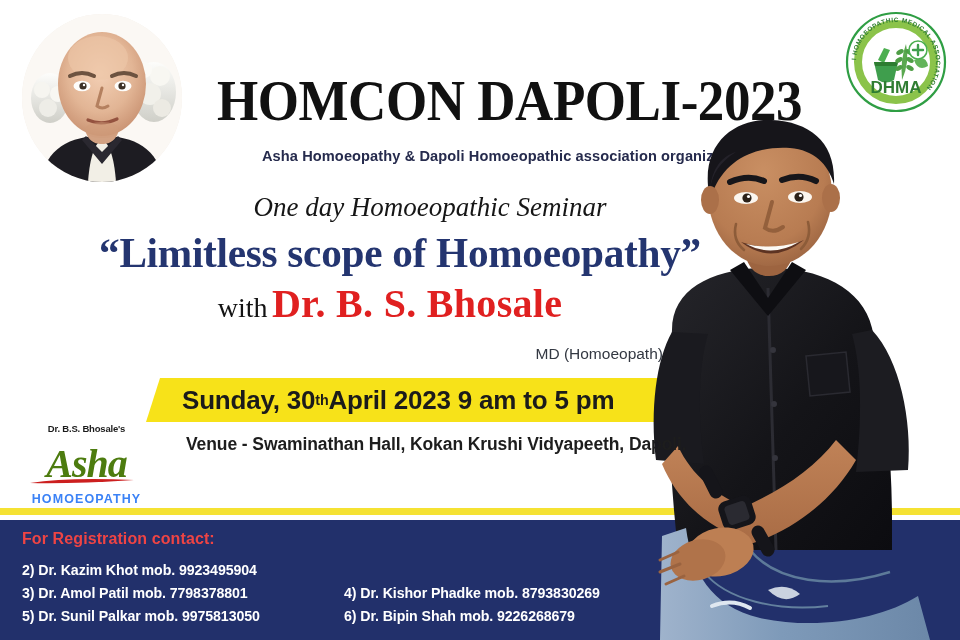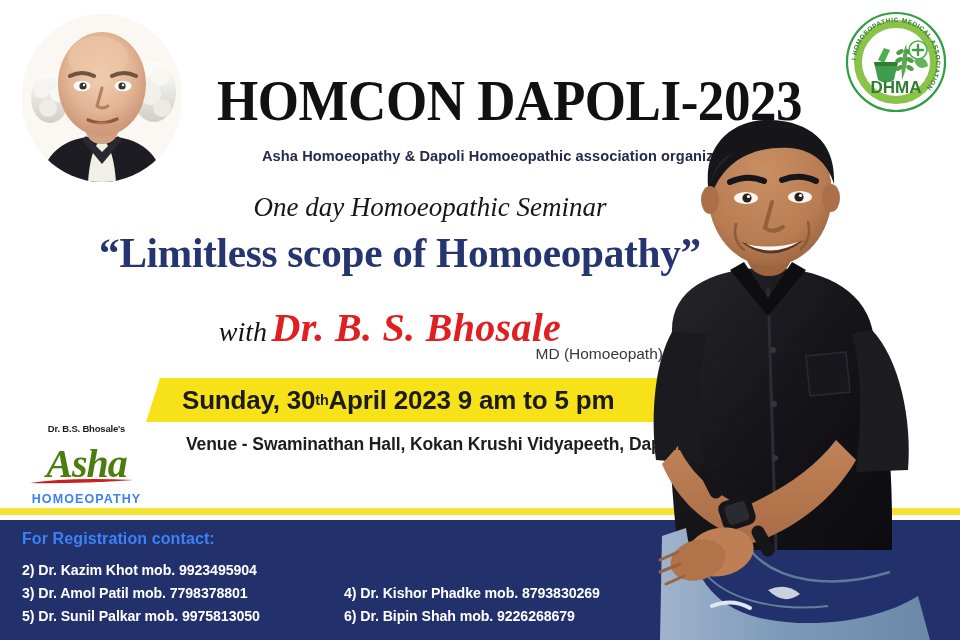--- a/index.html
+++ b/index.html
@@ -75,26 +75,25 @@
     font-family:"Liberation Serif", serif;
     font-weight:bold;
     font-size:43px;
     color:#243570;
     letter-spacing:-0.3px;
     transform:scaleX(0.96);
     transform-origin:center center;
     white-space:nowrap;
   }
   .with-row{
-    position:absolute; left:60px; top:308px;
+    position:absolute; left:60px; top:284px;
     width:660px;
     text-align:center;
     white-space:nowrap;
     line-height:1;
-    font-style:italic;
   }
   .with-word{
     font-family:"Liberation Serif", serif;
     font-size:28px;
     color:#131313;
     vertical-align:baseline;
   }
   .doc-name{
     font-family:"Liberation Serif", serif;
     font-weight:bold;
@@ -183,21 +182,21 @@
     z-index:2;
   }
   .footer{
     position:absolute; left:0; top:520px;
     width:960px; height:120px;
     background:#22306b;
     z-index:2;
   }
   .footer-title{
     position:absolute; left:22px; top:530px;
-    font-size:16px; font-weight:bold; color:#3b82f6;
+    font-size:16px; font-weight:bold; color:#ef4444;
     letter-spacing:0.1px;
     z-index:4;
   }
   .contact-grid{
     position:absolute; left:22px; top:558px;
     width:660px;
     z-index:4;
   }
   .contact-row{
     display:flex;

